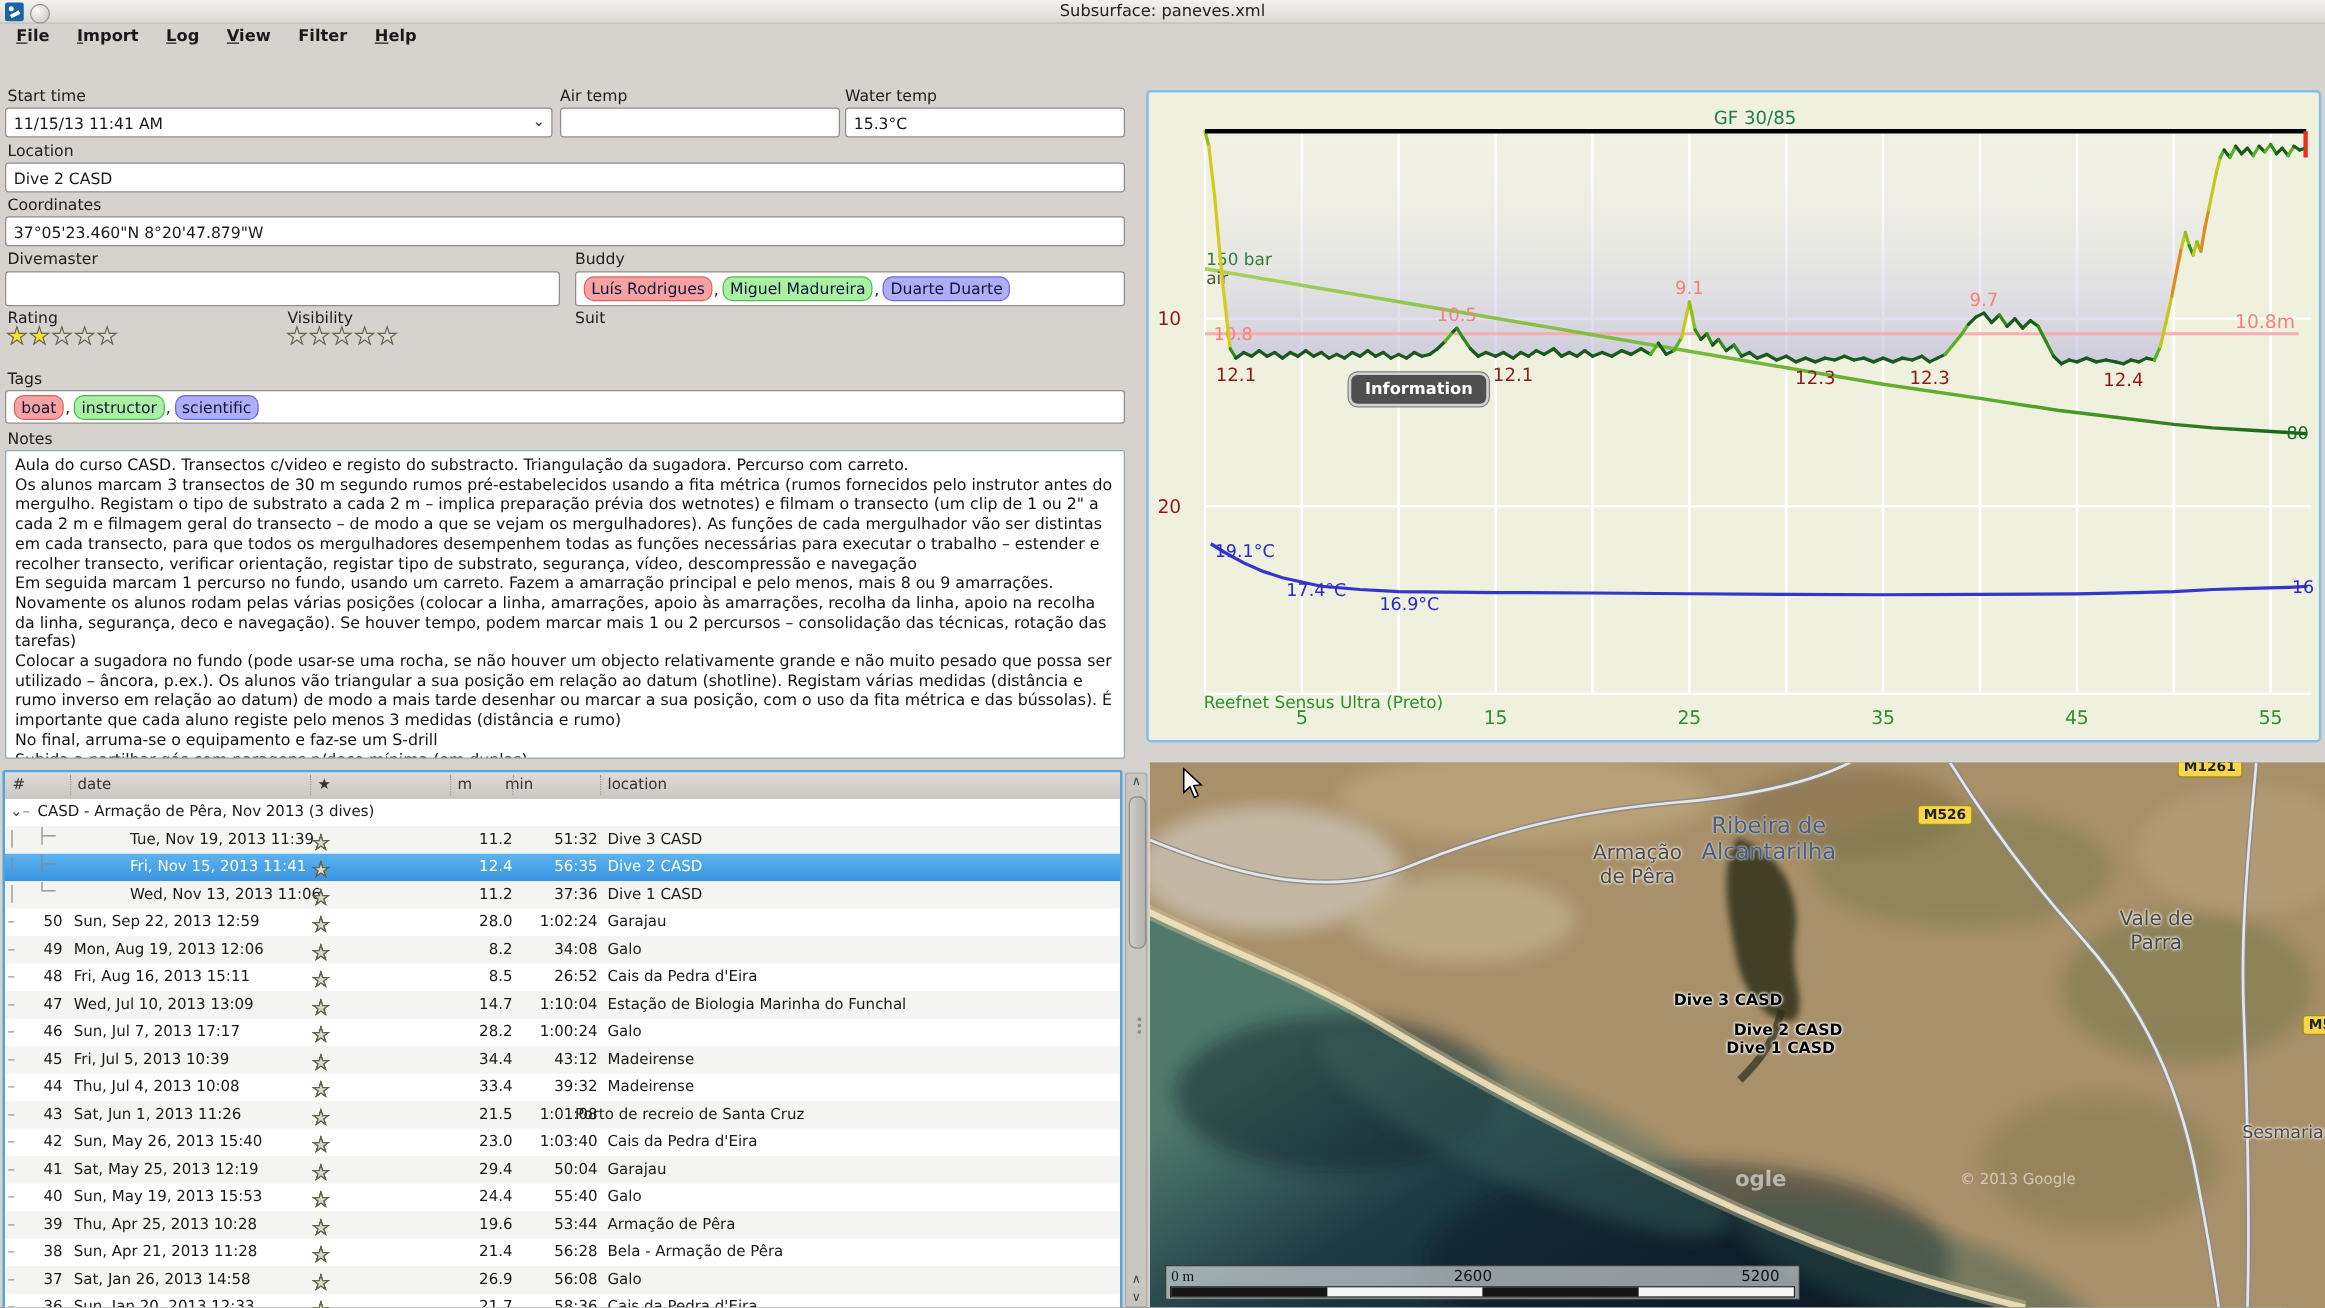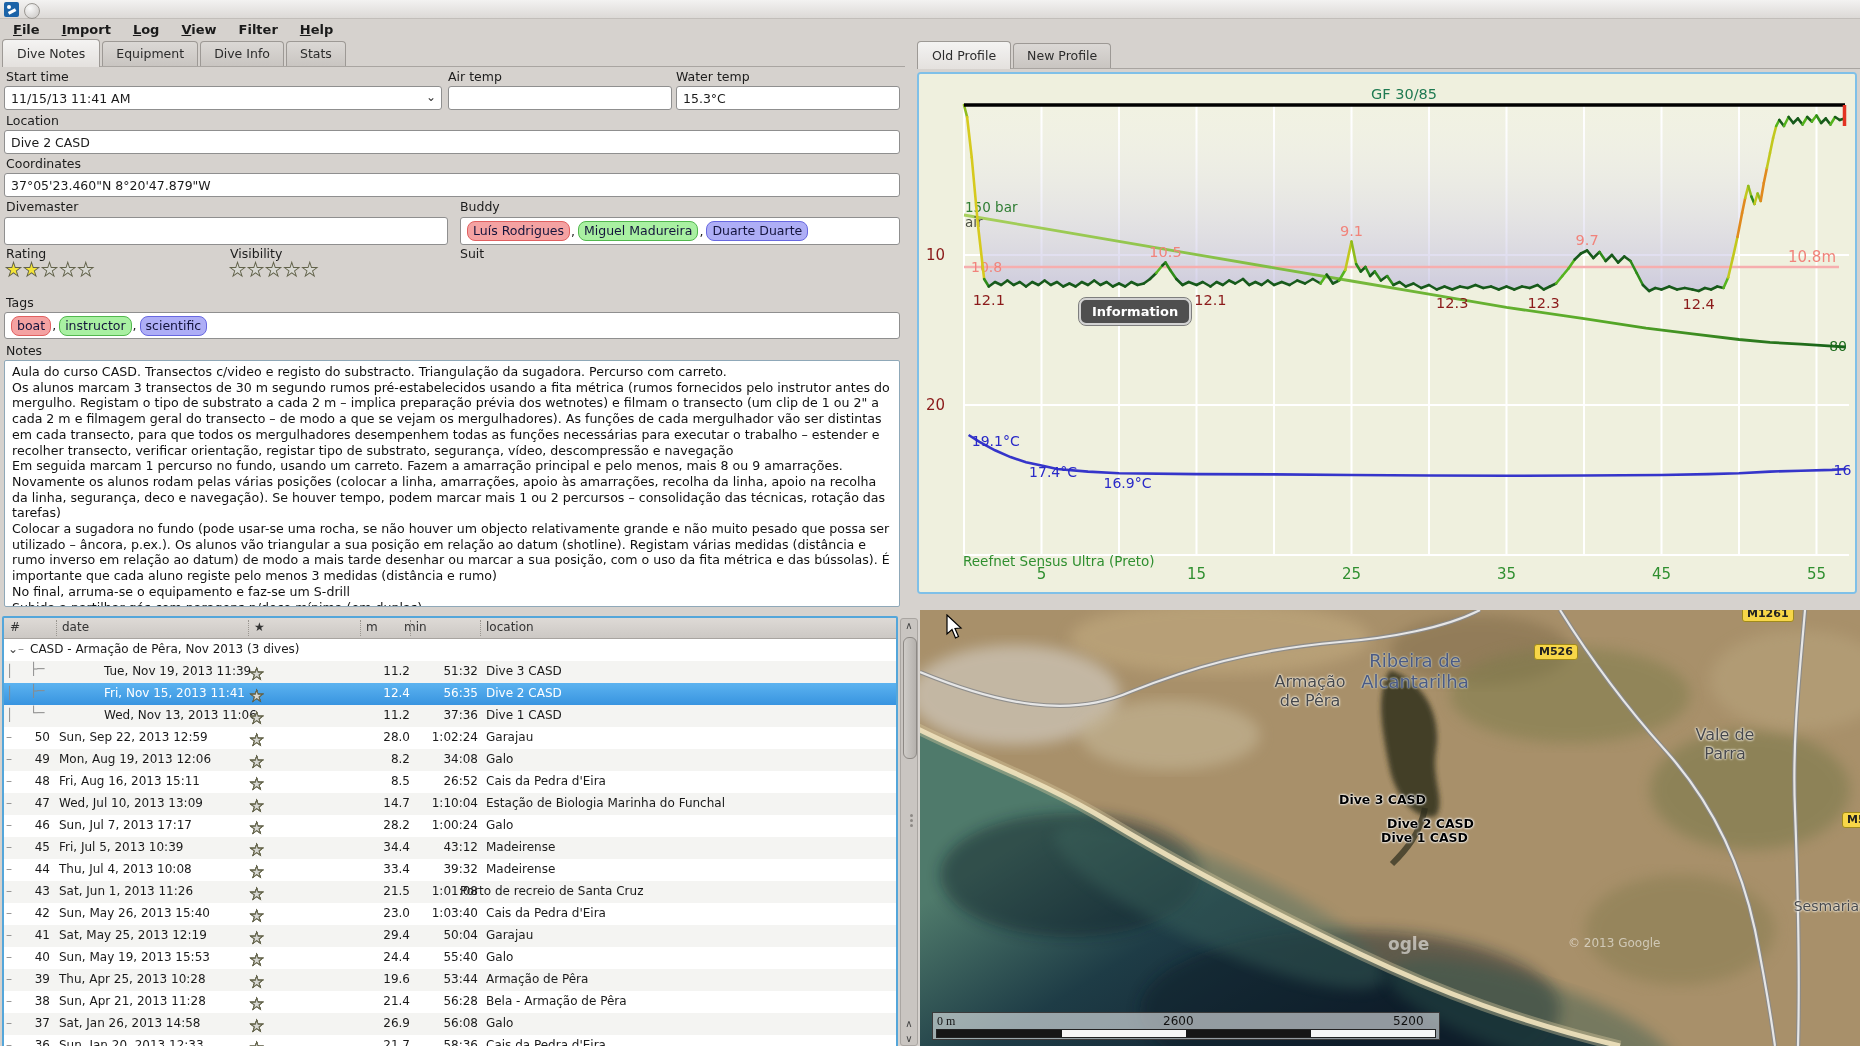--- a/index.html
+++ b/index.html
@@ -84,37 +84,32 @@
   .split-dots i{display:block;width:3px;height:3px;border-radius:50%;background:#8d8985;margin:2px 0;}
 </style>
 </head>
 <body>
 
 <div class="screen">
 
   <div class="titlebar">
     <span class="app-ico"></span>
     <span class="round-btn"></span>
+    <div class="title">Subsurface: paneves.xml</div>
   </div>
 
   <div class="menubar" id="menubar">
       <div class="menu-item"><u>F</u>ile</div>
       <div class="menu-item"><u>I</u>mport</div>
       <div class="menu-item"><u>L</u>og</div>
       <div class="menu-item"><u>V</u>iew</div>
       <div class="menu-item">Filter</div>
       <div class="menu-item"><u>H</u>elp</div>
     </div>
 
-  <div class="tabstrip" id="left-tabs" style="left:2px;top:40px;width:903px;height:26px;">
-      <div class="tab active">Dive Notes</div>
-      <div class="tab">Equipment</div>
-      <div class="tab">Dive Info</div>
-      <div class="tab">Stats</div>
-    </div>
 
   <div class="lbl" style="left:6px;top:69px;">Start time</div>
   <div class="inp" style="left:4px;top:86px;width:438px;height:24px;">
     <span>11/15/13 11:41 AM</span>
     <span class="combo-arrow">⌄</span>
   </div>
   <div class="lbl" style="left:448px;top:69px;">Air temp</div>
   <div class="inp" style="left:448px;top:86px;width:224px;height:24px;">
       <span></span>
     </div>
@@ -469,24 +464,20 @@
     <div class="vs-btn" style="bottom:16px;">∧</div>
     <div class="vs-btn" style="bottom:1px;">∨</div>
   </div>
 
   <div class="split-dots">
       <i></i>
       <i></i>
       <i></i>
     </div>
 
-  <div class="tabstrip" id="profile-tabs" style="left:917px;top:42px;width:943px;height:26px;">
-      <div class="tab active">Old Profile</div>
-      <div class="tab">New Profile</div>
-    </div>
 
   <div class="chart-frame">
     <svg id="profile-svg" width="936" height="518">
         <defs>
           <linearGradient id="gfill" x1="0" y1="31" x2="0" y2="300" gradientUnits="userSpaceOnUse">
             <stop offset="0" stop-color="#ffffff" stop-opacity="0.12"></stop>
             <stop offset="1" stop-color="#9a93cc" stop-opacity="0.85"></stop>
           </linearGradient>
           <linearGradient id="pgrad" x1="45" y1="0" x2="926" y2="0" gradientUnits="userSpaceOnUse">
             <stop offset="0" stop-color="#a8d05c"></stop>

